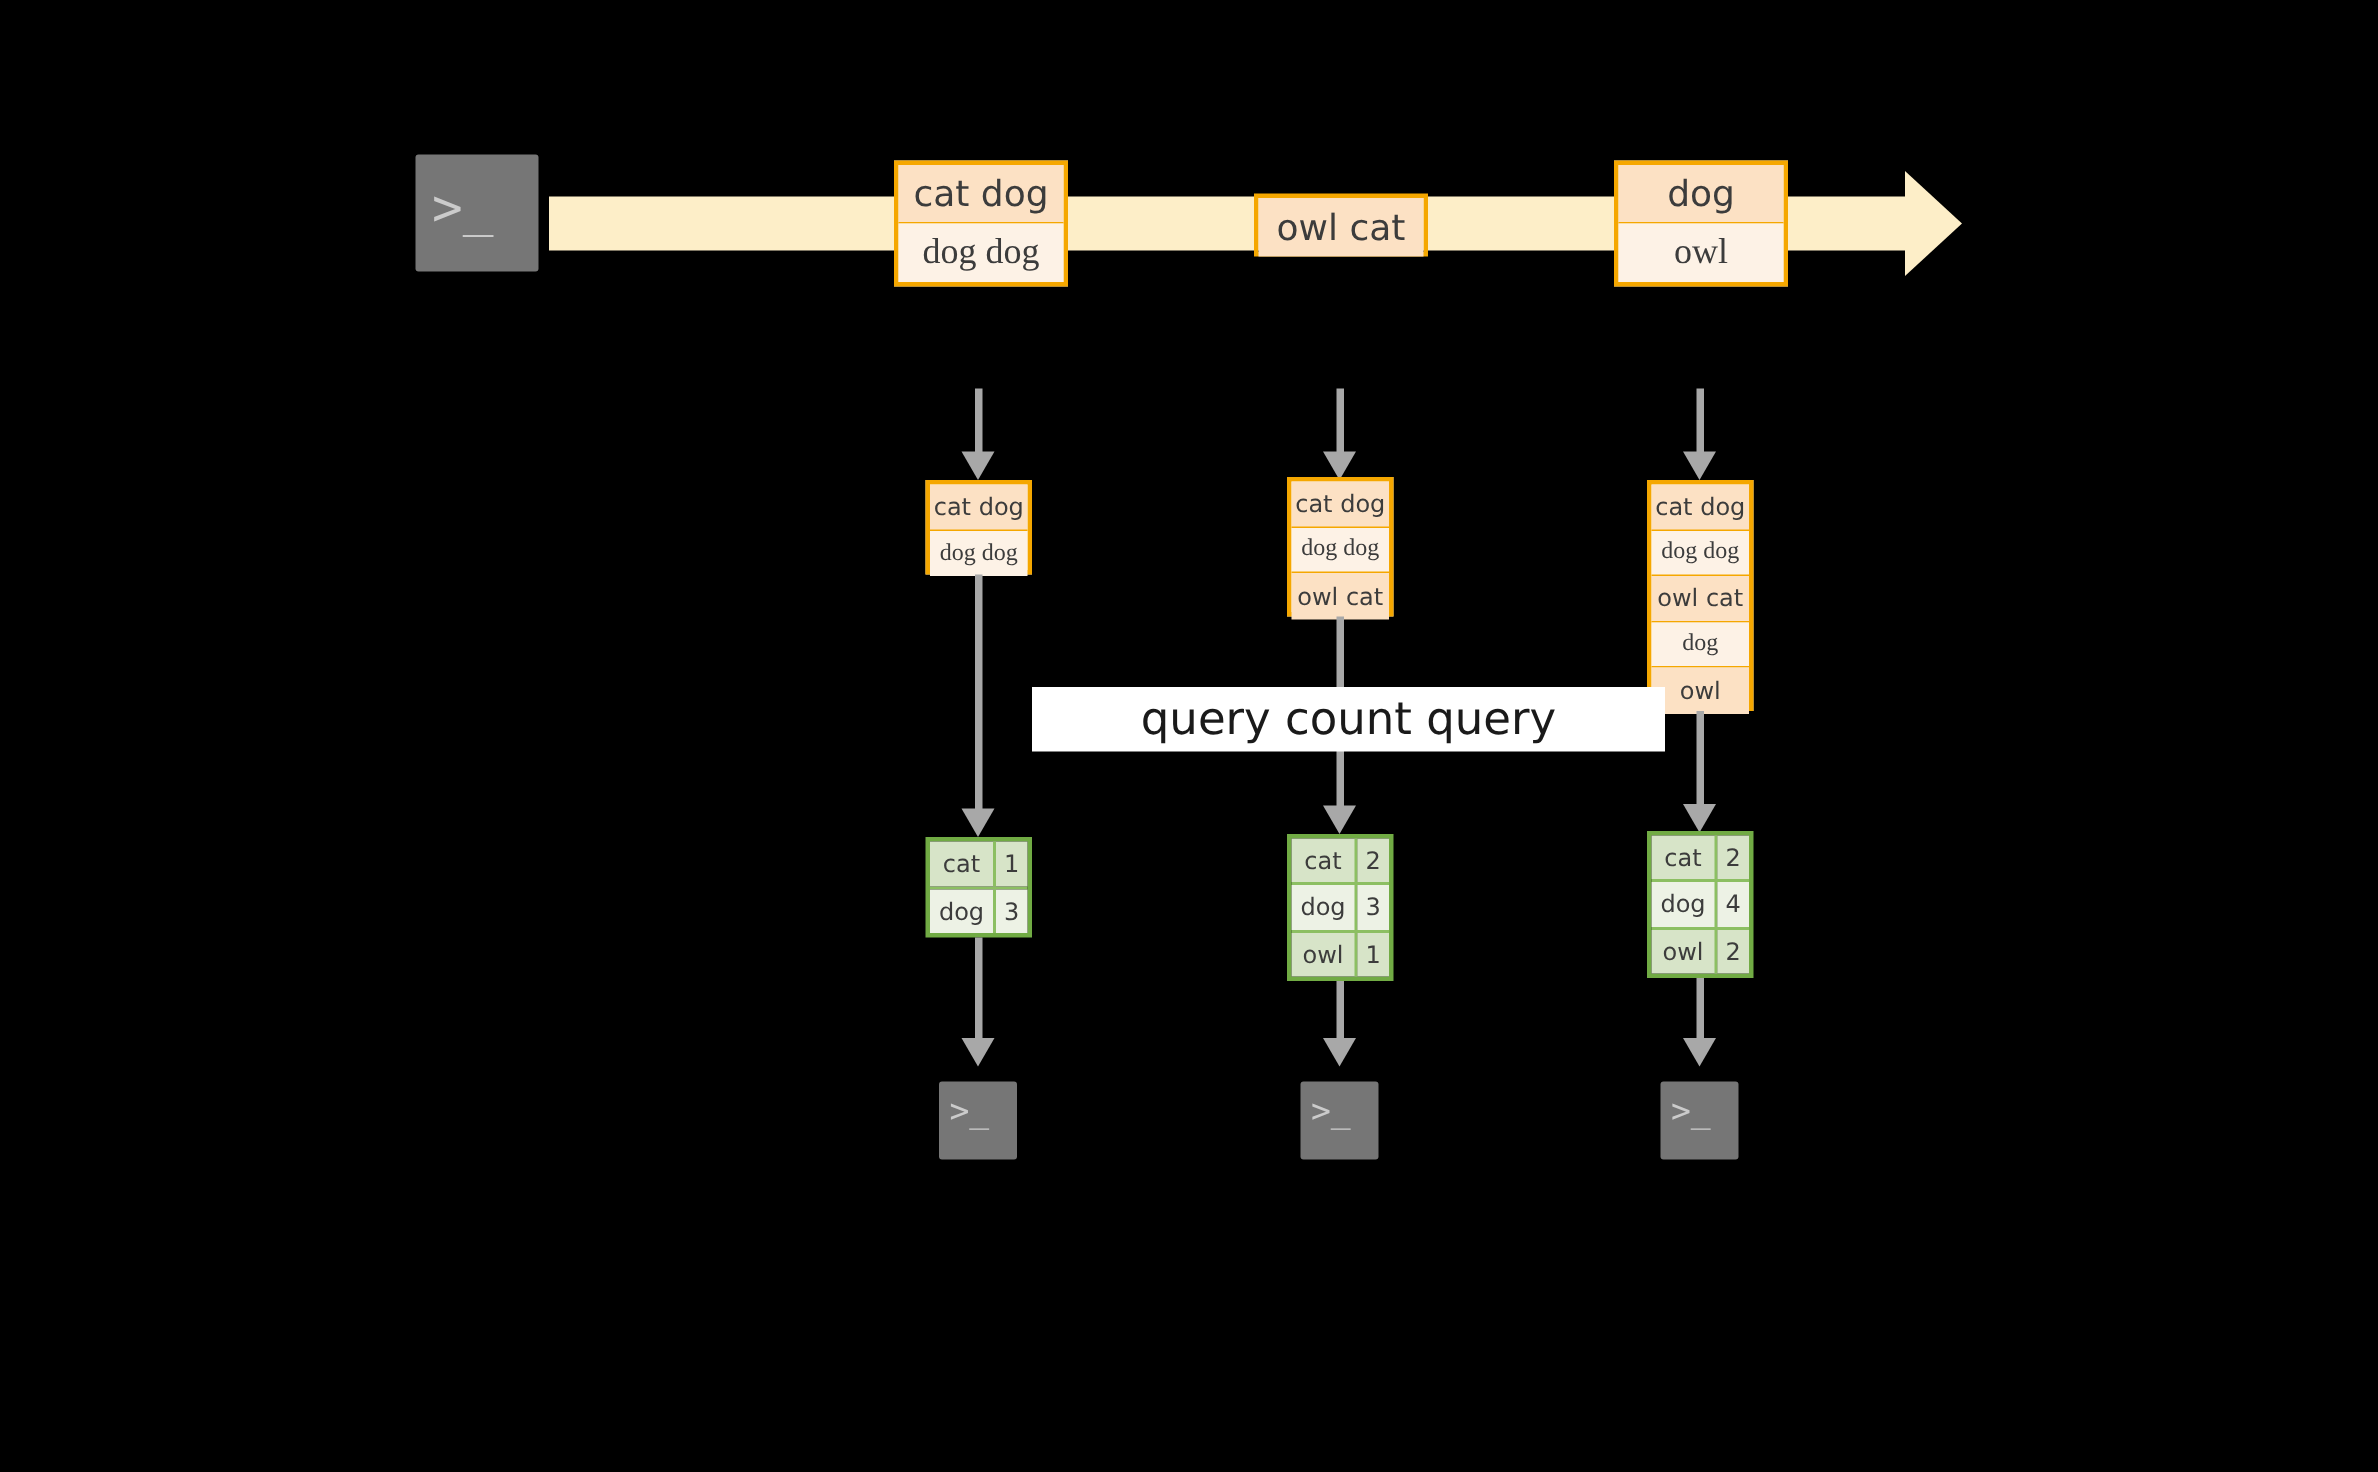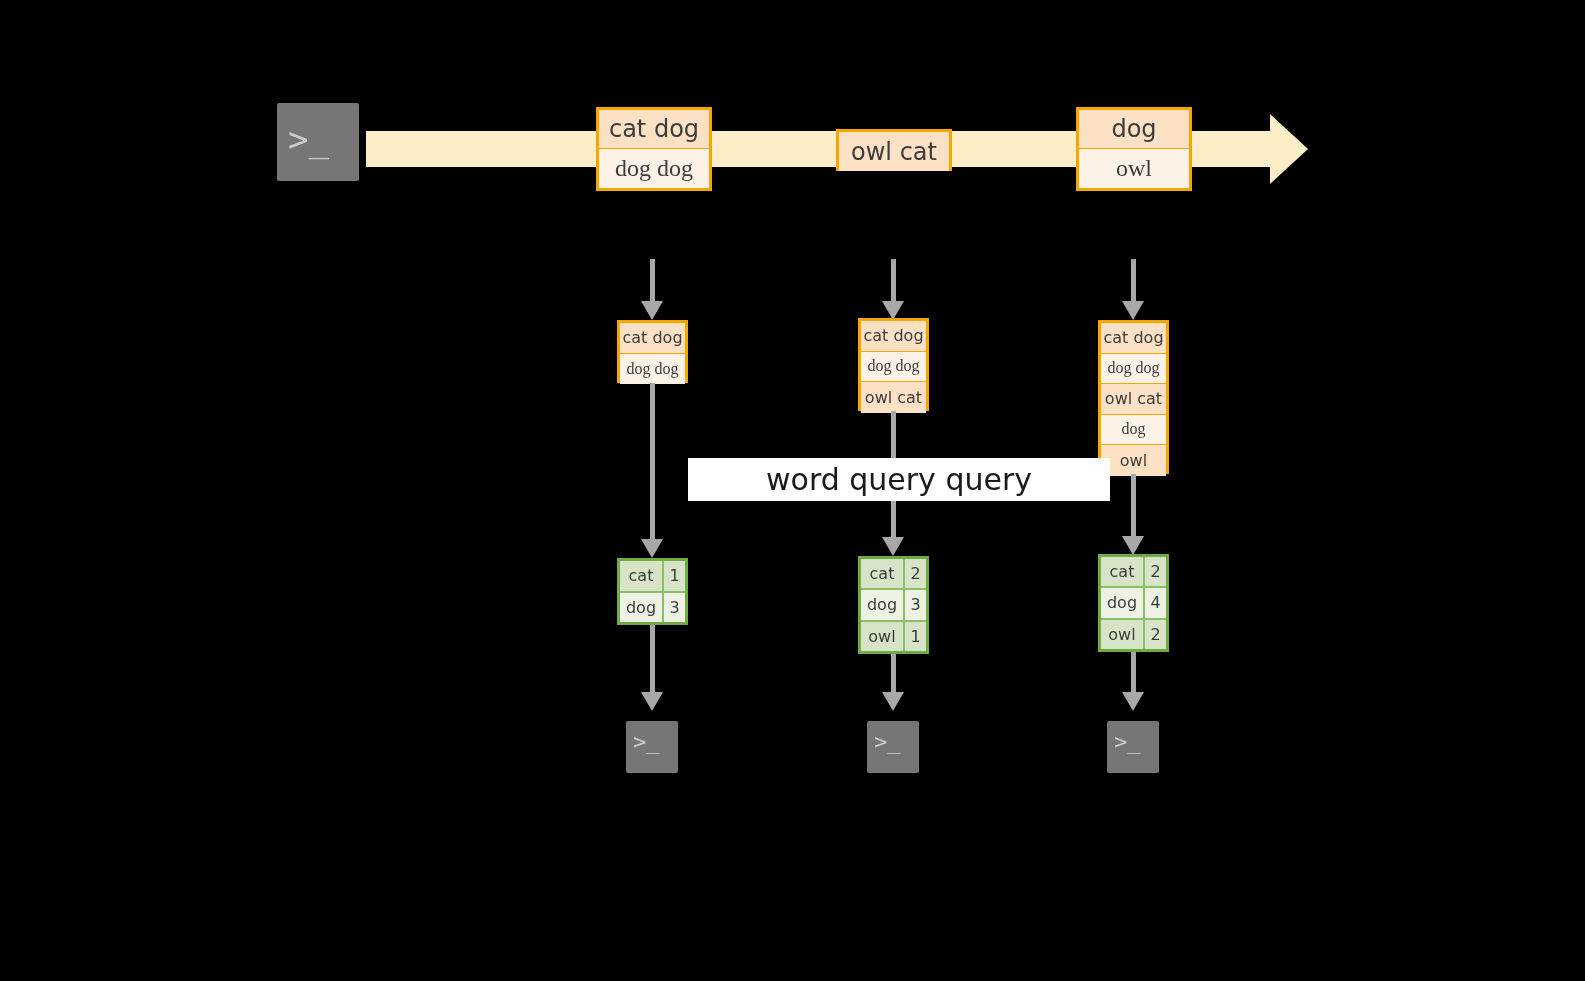--- a/index.html
+++ b/index.html
@@ -268,15 +268,15 @@
   </div>
 
   <div class="conn" style="left:1131px; top:652px; height:45px;"></div>
   <div class="conn-head" style="left:1122px; top:692px;"></div>
 
   <div class="terminal terminal-small" style="left:1100px; top:714px;">
     <div class="hatch"></div>
     <div class="prompt">&gt;_</div>
   </div>
 
-  <div class="query-label" style="left:688px; top:458px; width:422px; height:43px;">word query query</div>
+  <div class="query-label" style="left:688px; top:458px; width:422px; height:43px;">query count query</div>
 
 </div>
 
 </body></html>

